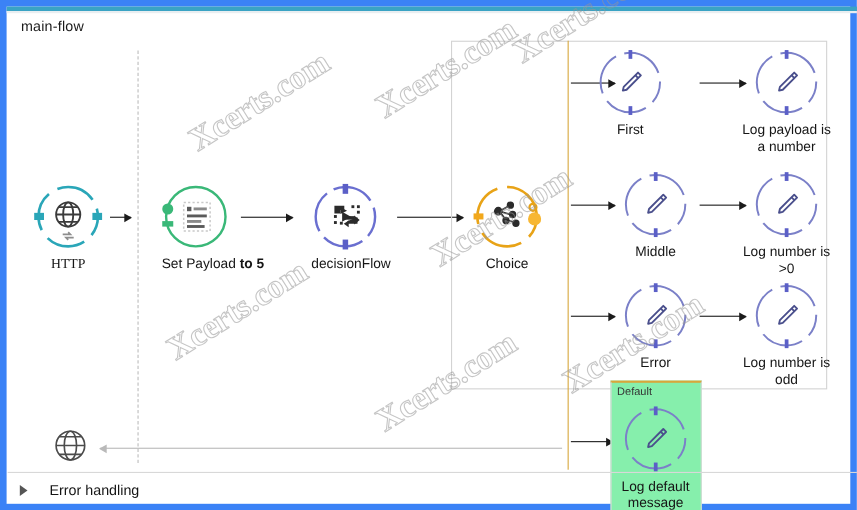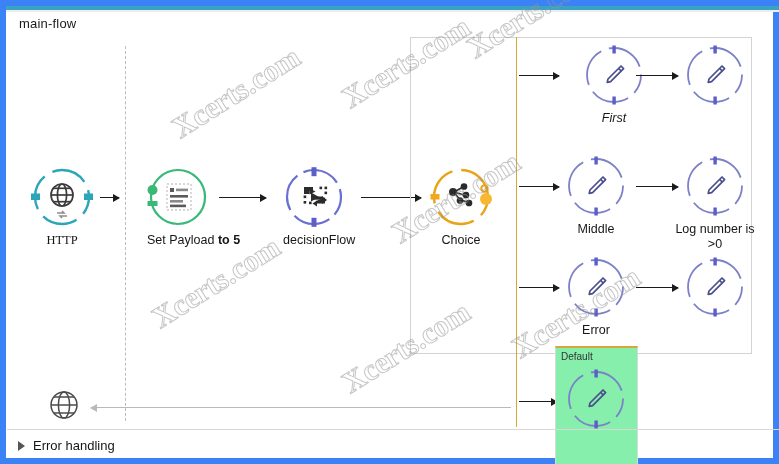--- a/index.html
+++ b/index.html
@@ -82,21 +82,21 @@
     content:"";position:absolute;left:-1px;top:-3.5px;
     width:0;height:0;border-right:7px solid #b9b9b9;
     border-top:4px solid transparent;border-bottom:4px solid transparent;
   }
   .end-globe{position:absolute;left:41px;top:382px;width:34px;height:34px;}
   
   .err-sep{
     position:absolute;left:1px;top:423px;width:777px;height:1px;background:#d8d8d8;
   }
   .err-row{
-    position:absolute;left:12px;top:432px;display:flex;align-items:center;gap:8px;
+    position:absolute;left:12px;top:432px;display:flex;align-items:center;gap:20px;
   }
   .tri{
     width:0;height:0;border-left:7px solid #555;
     border-top:5px solid transparent;border-bottom:5px solid transparent;
   }
   .err-text{font-size:13px;color:#151515;}
   
   .wm{
     position:absolute;color:transparent;
     -webkit-text-stroke:1px rgba(150,150,150,.55);
@@ -217,21 +217,21 @@
           <circle cx="36" cy="29" r="2.6"></circle>
           <circle cx="30" cy="34.5" r="2.6"></circle>
           <circle cx="39" cy="37" r="2.6"></circle>
         </g>
       </svg>
     </div>
     <div class="node-label">Choice</div>
   </div>
 
   <div class="arrow" style="left:513px;top:69px;width:40px;"></div>
-  <div class="node" style="left:577px;top:38px;font-style:italic;">
+  <div class="node" style="left:536px;top:38px;">
     <div class="ring">
       <svg width="62" height="62" viewBox="0 0 62 62">
         <circle cx="31" cy="31" r="27" fill="none" stroke="#7b80c8" stroke-width="1.8" stroke-dasharray="39 8 39 8" stroke-dashoffset="19.5"></circle>
         <rect x="29.4" y="1.5" width="3.4" height="8" fill="#5b5fc7"></rect>
         <rect x="29.4" y="52.5" width="3.4" height="8" fill="#5b5fc7"></rect>
         <g fill="none" stroke="#4a4f8c" stroke-width="1.7" stroke-linejoin="round">
           <path d="M38 22 l2.6 2.6 l-13 13 l-3.4 .8 l.8 -3.4 z"></path>
           <line x1="35.6" y1="24.4" x2="38.2" y2="27"></line>
         </g>
       </svg>
@@ -245,20 +245,21 @@
       <svg width="62" height="62" viewBox="0 0 62 62">
         <circle cx="31" cy="31" r="27" fill="none" stroke="#7b80c8" stroke-width="1.8" stroke-dasharray="39 8 39 8" stroke-dashoffset="19.5"></circle>
         <rect x="29.4" y="1.5" width="3.4" height="8" fill="#5b5fc7"></rect>
         <rect x="29.4" y="52.5" width="3.4" height="8" fill="#5b5fc7"></rect>
         <g fill="none" stroke="#4a4f8c" stroke-width="1.7" stroke-linejoin="round">
           <path d="M38 22 l2.6 2.6 l-13 13 l-3.4 .8 l.8 -3.4 z"></path>
           <line x1="35.6" y1="24.4" x2="38.2" y2="27"></line>
         </g>
       </svg>
     </div>
+    <div class="node-label wrap">Log payload is a number</div>
   </div>
 
   <div class="arrow" style="left:513px;top:180px;width:40px;"></div>
   <div class="node" style="left:559px;top:149px;">
     <div class="ring">
       <svg width="62" height="62" viewBox="0 0 62 62">
         <circle cx="31" cy="31" r="27" fill="none" stroke="#7b80c8" stroke-width="1.8" stroke-dasharray="39 8 39 8" stroke-dashoffset="19.5"></circle>
         <rect x="29.4" y="1.5" width="3.4" height="8" fill="#5b5fc7"></rect>
         <rect x="29.4" y="52.5" width="3.4" height="8" fill="#5b5fc7"></rect>
         <g fill="none" stroke="#4a4f8c" stroke-width="1.7" stroke-linejoin="round">
@@ -308,38 +309,40 @@
       <svg width="62" height="62" viewBox="0 0 62 62">
         <circle cx="31" cy="31" r="27" fill="none" stroke="#7b80c8" stroke-width="1.8" stroke-dasharray="39 8 39 8" stroke-dashoffset="19.5"></circle>
         <rect x="29.4" y="1.5" width="3.4" height="8" fill="#5b5fc7"></rect>
         <rect x="29.4" y="52.5" width="3.4" height="8" fill="#5b5fc7"></rect>
         <g fill="none" stroke="#4a4f8c" stroke-width="1.7" stroke-linejoin="round">
           <path d="M38 22 l2.6 2.6 l-13 13 l-3.4 .8 l.8 -3.4 z"></path>
           <line x1="35.6" y1="24.4" x2="38.2" y2="27"></line>
         </g>
       </svg>
     </div>
+    <div class="node-label wrap">Log number is odd</div>
   </div>
 
   <div class="arrow" style="left:513px;top:395px;width:38px;"></div>
   <div class="default-box">
     <div class="default-label">Default</div>
   </div>
   <div class="node" style="left:559px;top:362px;">
     <div class="ring">
       <svg width="62" height="62" viewBox="0 0 62 62">
         <circle cx="31" cy="31" r="27" fill="none" stroke="#7b80c8" stroke-width="1.8" stroke-dasharray="39 8 39 8" stroke-dashoffset="19.5"></circle>
         <rect x="29.4" y="1.5" width="3.4" height="8" fill="#5b5fc7"></rect>
         <rect x="29.4" y="52.5" width="3.4" height="8" fill="#5b5fc7"></rect>
         <g fill="none" stroke="#4a4f8c" stroke-width="1.7" stroke-linejoin="round">
           <path d="M38 22 l2.6 2.6 l-13 13 l-3.4 .8 l.8 -3.4 z"></path>
           <line x1="35.6" y1="24.4" x2="38.2" y2="27"></line>
         </g>
       </svg>
     </div>
+    <div class="node-label wrap" style="width:80px;margin-left:-9px;">Log default message</div>
   </div>
 
   <div class="return-line"></div>
   <div class="end-globe">
     <svg width="34" height="34" viewBox="0 0 34 34">
       <g fill="none" stroke="#4b4b4b" stroke-width="1.5">
         <circle cx="17" cy="17" r="13"></circle>
         <ellipse cx="17" cy="17" rx="5.6" ry="13"></ellipse>
         <line x1="4" y1="17" x2="30" y2="17"></line>
         <line x1="7" y1="9" x2="27" y2="9"></line>

